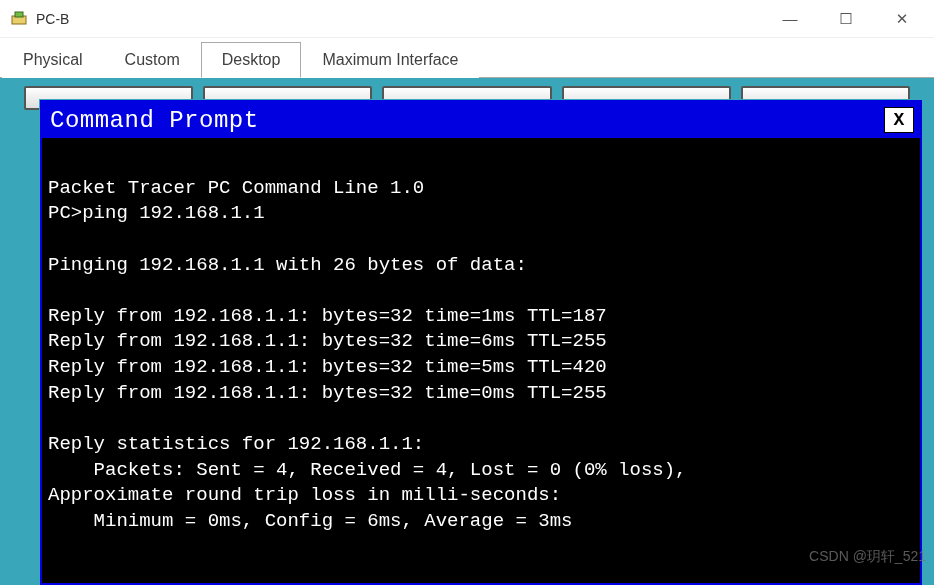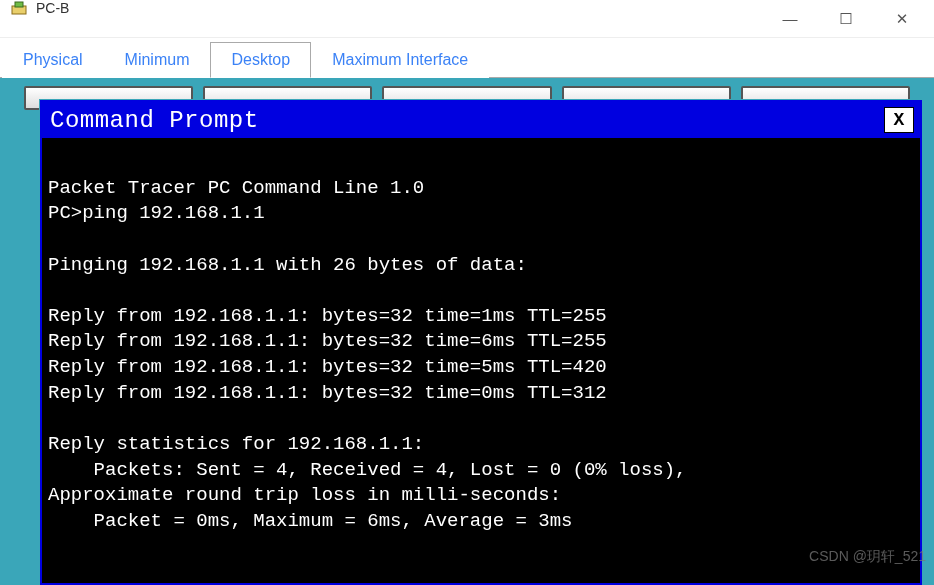--- a/index.html
+++ b/index.html
@@ -7,20 +7,21 @@
       font-family: "Segoe UI", Tahoma, sans-serif;
       background: #fff;
       width: 934px;
       height: 585px;
       overflow: hidden;
       position: relative;
     }
     .titlebar {
       height: 38px;
       display: flex;
+      align-items: center;
       padding: 0 10px;
       background: #fff;
       border-bottom: 1px solid #eee;
     }
     .titlebar-icon {
       width: 18px; height: 18px;
       margin-right: 8px;
       position: relative;
     }
     .titlebar-icon svg { width: 18px; height: 18px; }
@@ -45,21 +46,21 @@
       display: flex;
       align-items: flex-end;
       height: 40px;
       border-bottom: 1px solid #aaa;
       background: #fff;
       padding-left: 2px;
     }
     .tab {
       padding: 8px 20px;
       font-size: 16px;
-      color: #3b82f6;
+      color: #404040;
       background: #fff;
       border: 1px solid transparent;
       position: relative;
       bottom: -1px;
     }
     .tab.active {
       border: 1px solid #aaa;
       border-bottom: 1px solid #fff;
       background: #fff;
     }
@@ -151,21 +152,21 @@
   <span class="titlebar-title">PC-B</span>
   <div class="titlebar-controls">
     <span>—</span>
     <span>☐</span>
     <span>✕</span>
   </div>
 </div>
 
 <div class="tabs">
   <div class="tab">Physical</div>
-  <div class="tab">Minimum</div>
+  <div class="tab">Custom</div>
   <div class="tab active">Desktop</div>
   <div class="tab">Maximum Interface</div>
 </div>
 
 <div class="desktop-area">
   <div class="taskbar-icons">
     <div class="ticon"></div>
     <div class="ticon"></div>
     <div class="ticon"></div>
     <div class="ticon"></div>
@@ -176,25 +177,25 @@
     <div class="cmd-titlebar">
       <span class="cmd-title">Command Prompt</span>
       <span class="cmd-close">X</span>
     </div>
     <div class="cmd-body"><span></span>
 <span>Packet Tracer PC Command Line 1.0</span>
 <span>PC&gt;ping 192.168.1.1</span>
 <span></span>
 <span>Pinging 192.168.1.1 with 26 bytes of data:</span>
 <span></span>
-<span>Reply from 192.168.1.1: bytes=32 time=1ms TTL=255</span>
+<span>Reply from 192.168.1.1: bytes=32 time=1ms TTL=187</span>
 <span>Reply from 192.168.1.1: bytes=32 time=6ms TTL=255</span>
 <span>Reply from 192.168.1.1: bytes=32 time=5ms TTL=420</span>
-<span>Reply from 192.168.1.1: bytes=32 time=0ms TTL=312</span>
+<span>Reply from 192.168.1.1: bytes=32 time=0ms TTL=255</span>
 <span></span>
 <span>Reply statistics for 192.168.1.1:</span>
 <span>    Packets: Sent = 4, Received = 4, Lost = 0 (0% loss),</span>
 <span>Approximate round trip loss in milli-seconds:</span>
-<span>    Packet = 0ms, Maximum = 6ms, Average = 3ms</span></div>
+<span>    Minimum = 0ms, Config = 6ms, Average = 3ms</span></div>
   </div>
 </div>
 
 <div class="watermark">CSDN @玥轩_521</div>
 
 </body></html>

